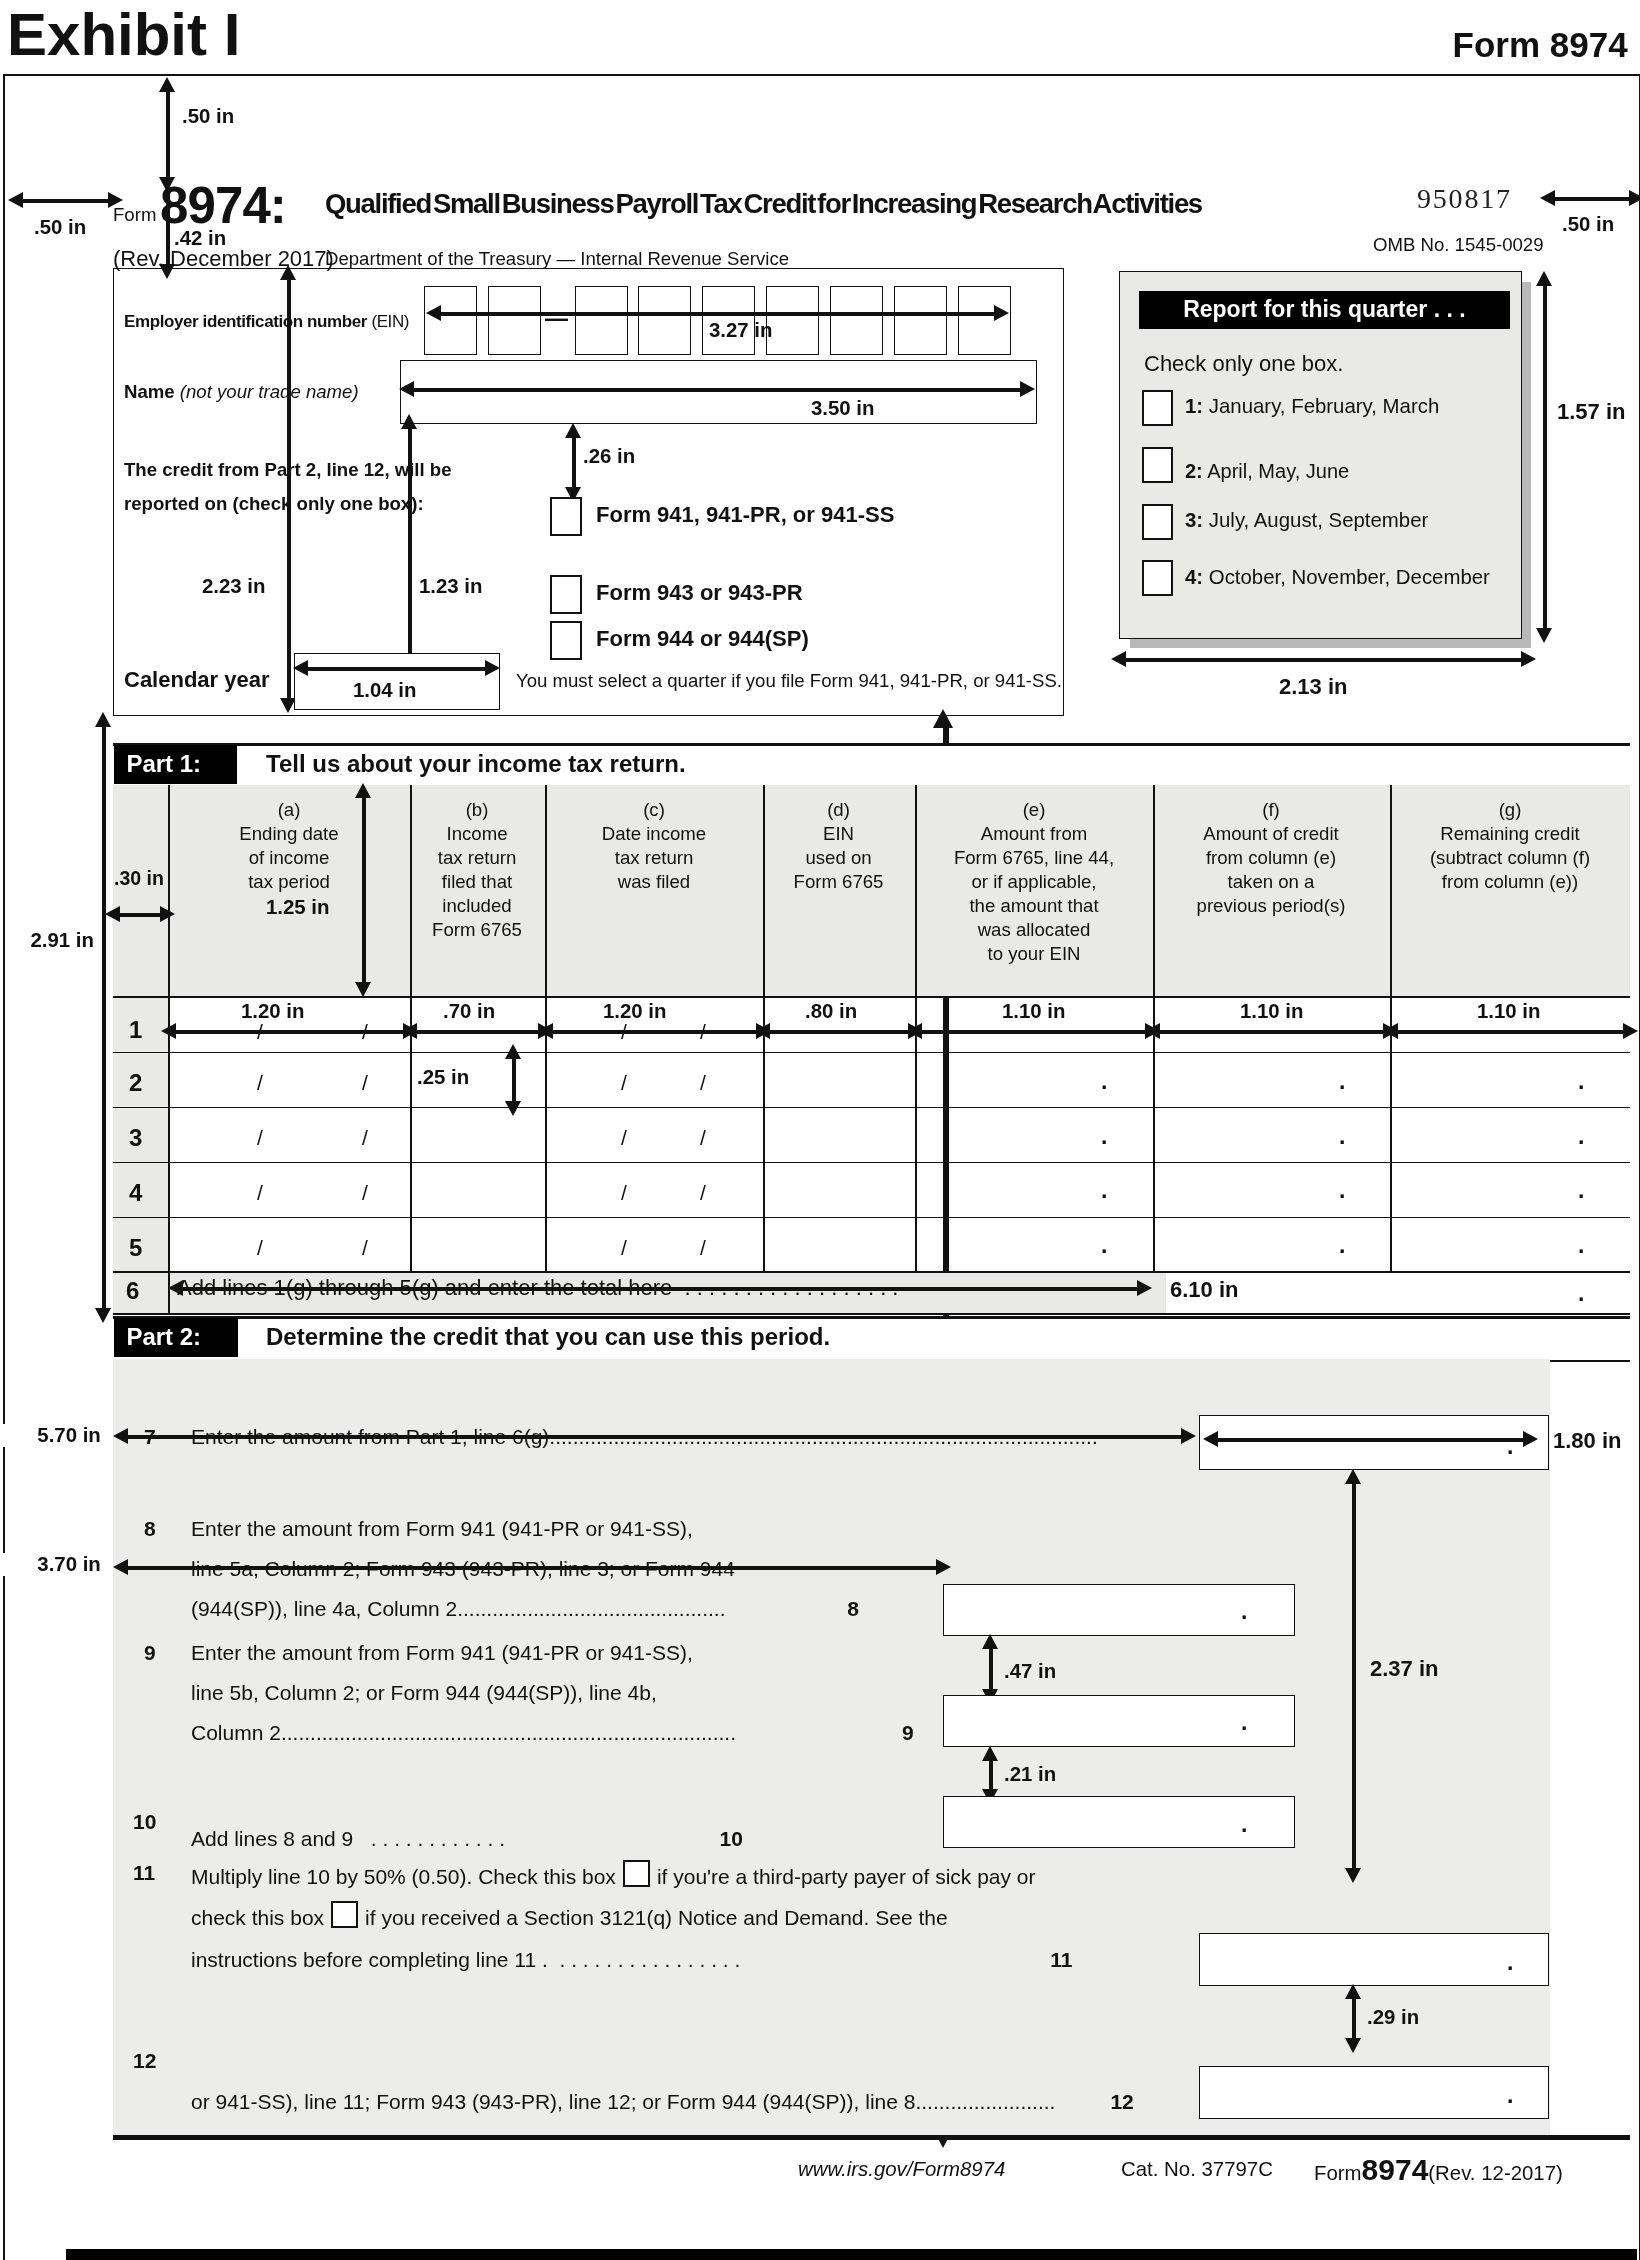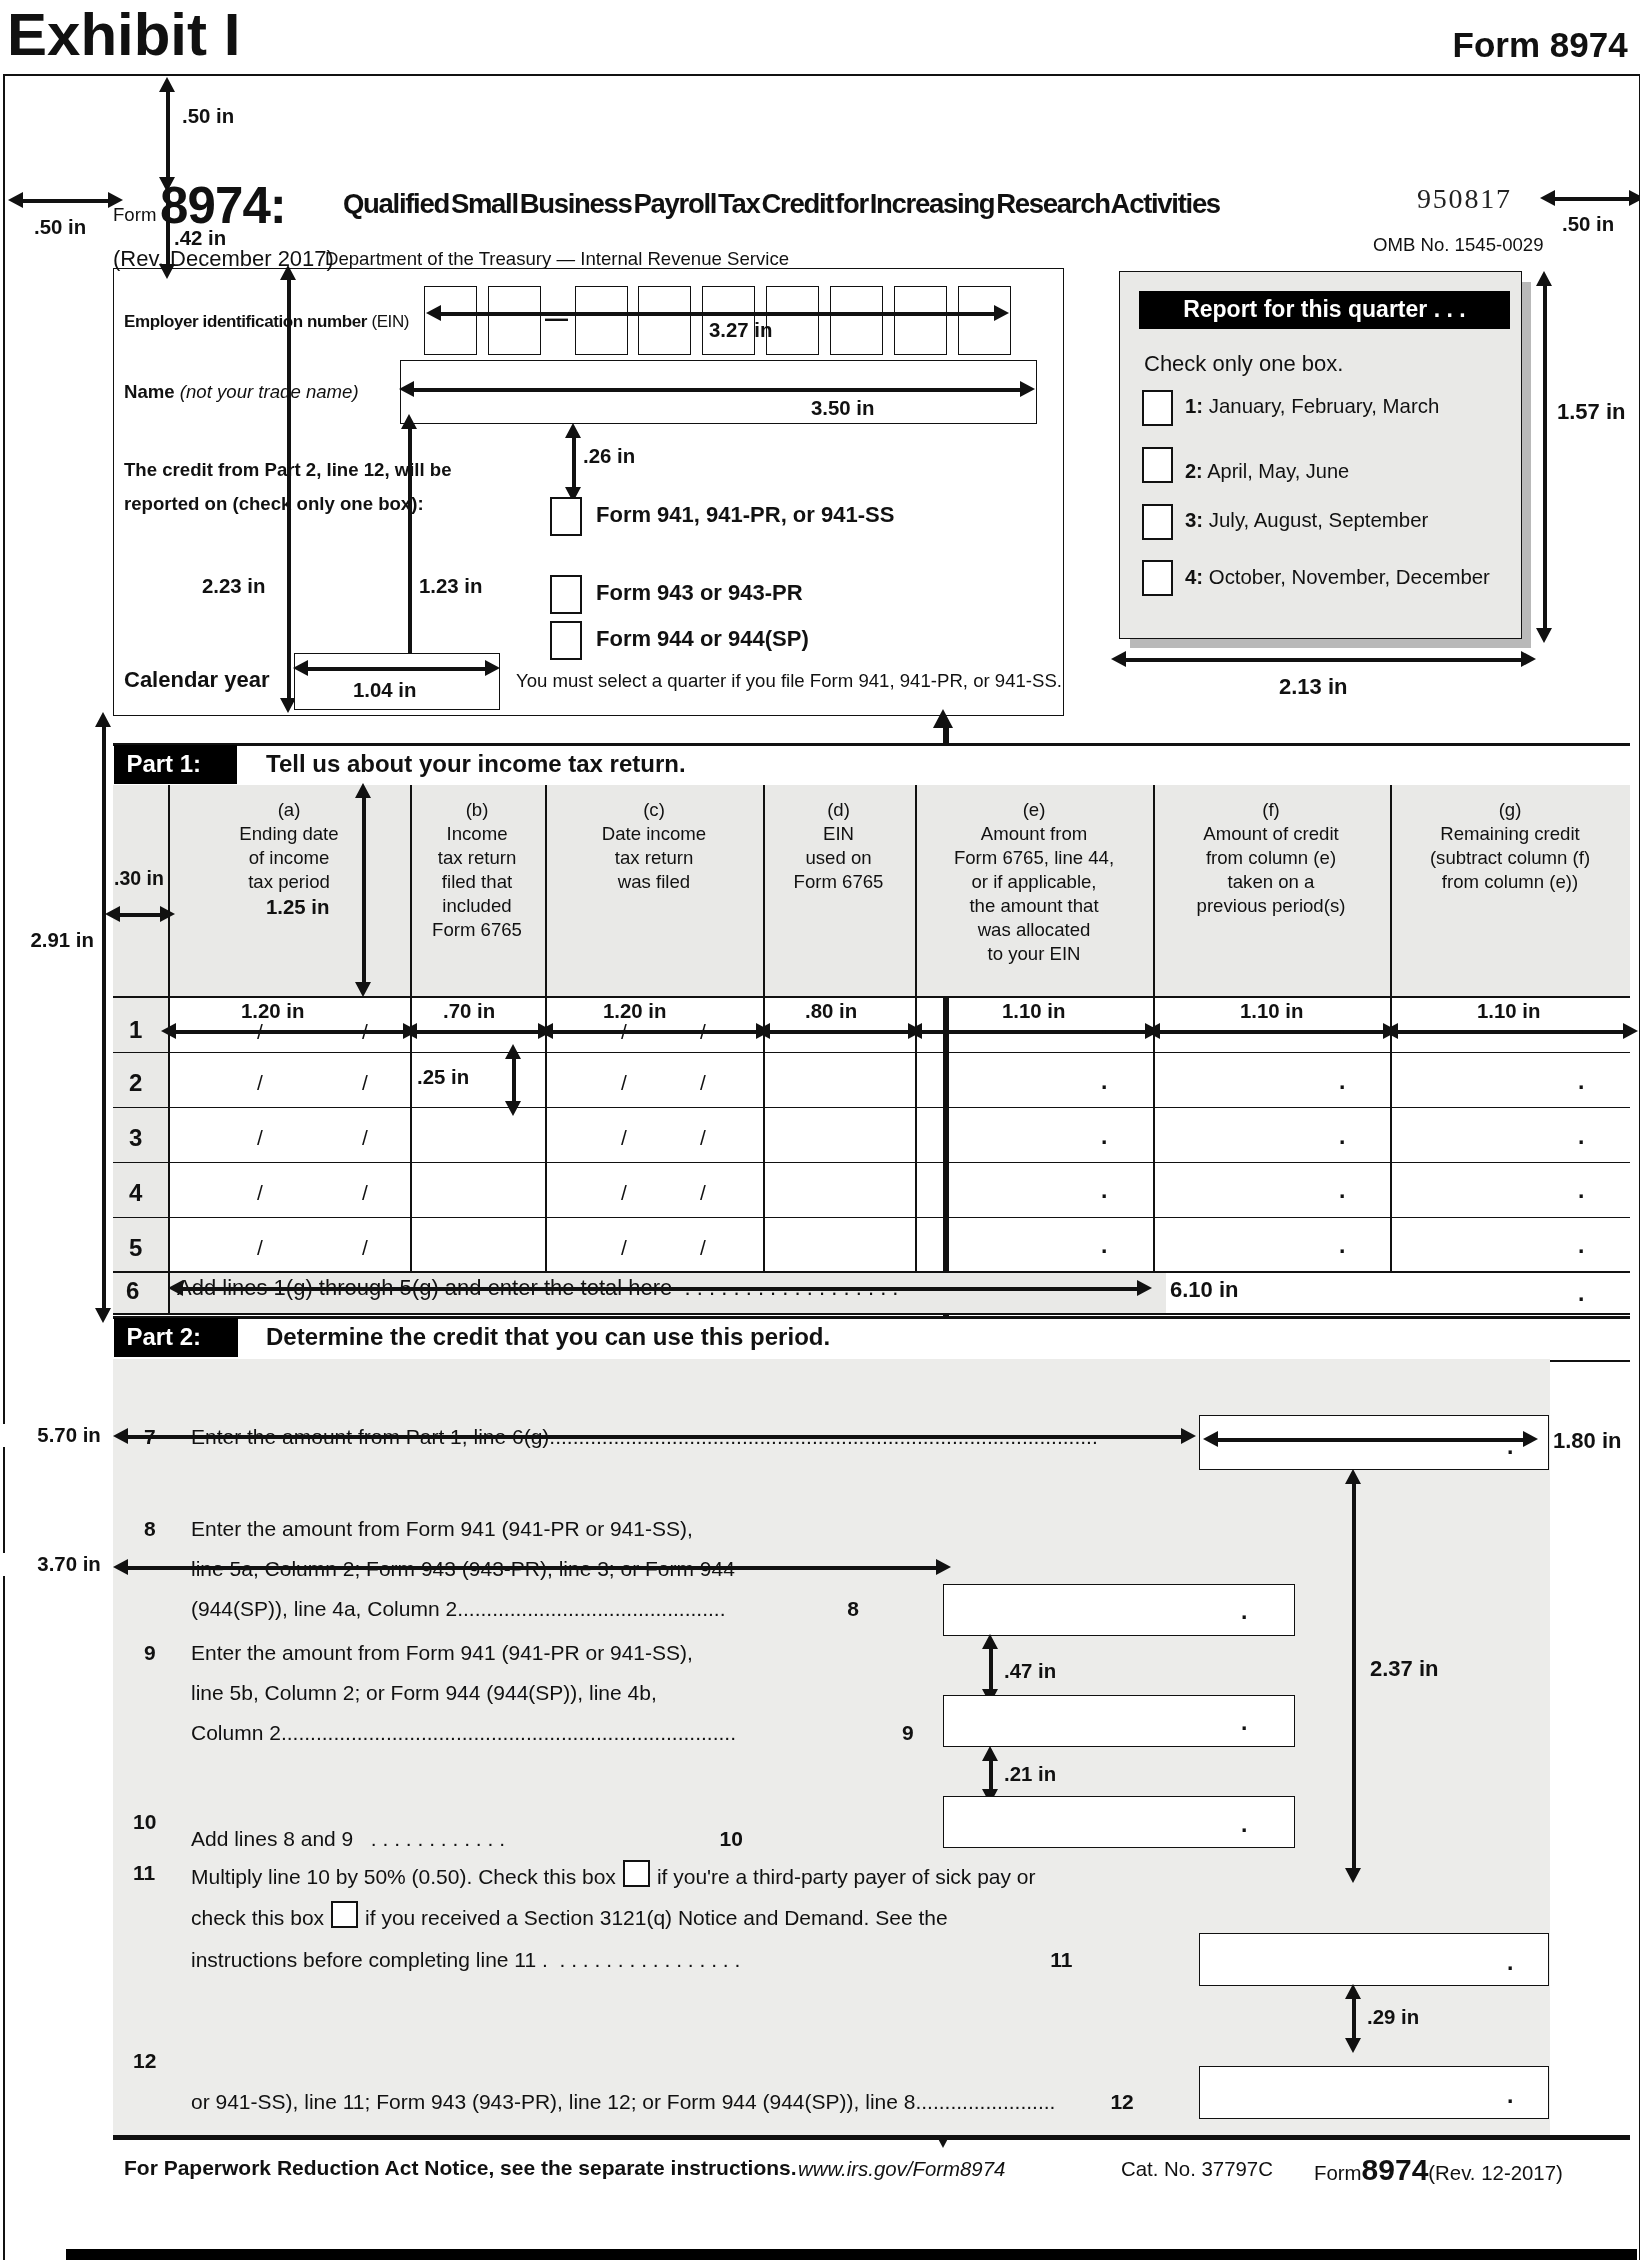--- a/index.html
+++ b/index.html
@@ -49,21 +49,21 @@
   <div class="dim abs" style="left:182px;top:105px;">.50 in</div>
   <div class="av noTop" style="left:166px;top:188px;height:78px;"></div>
   <div class="dim abs" style="left:174px;top:227px;">.42 in</div>
   <div class="ah" style="left:21px;top:199px;width:89px;"></div>
   <div class="dim abs" style="left:34px;top:216px;">.50 in</div>
   <div class="ah" style="left:1553px;top:197px;width:78px;"></div>
   <div class="dim abs" style="left:1562px;top:213px;">.50 in</div>
 
   <div class="abs" style="left:113px;top:204px;font-size:18.6px;">Form</div>
   <div class="abs b" style="left:160px;top:176px;font-size:51px;letter-spacing:-0.9px;">8974:</div>
-  <div class="abs b" style="left:343px;top:188px;font-size:27.5px;letter-spacing:-1.3px;word-spacing:-4.4px;">Qualified Small Business Payroll Tax Credit for Increasing Research Activities</div>
+  <div class="abs b" style="left:325px;top:188px;font-size:27.5px;letter-spacing:-1.3px;word-spacing:-4.4px;">Qualified Small Business Payroll Tax Credit for Increasing Research Activities</div>
   <div class="abs" style="left:113px;top:246px;font-size:22px;">(Rev. December 2017)</div>
   <div class="abs" style="left:325px;top:248px;font-size:18.6px;">Department of the Treasury — Internal Revenue Service</div>
   <div class="abs" style="left:1417px;top:183px;font-size:28px;letter-spacing:1.8px;color:#222;font-family:'Liberation Serif','DejaVu Serif',serif;">950817</div>
   <div class="abs" style="left:1373px;top:234px;font-size:18.6px;">OMB No. 1545-0029</div>
 
   <div class="abs" style="left:113px;top:268px;width:949px;height:446px;border:1.8px solid #111;"></div>
 
   <div class="abs b" style="left:124px;top:312px;font-size:17px;letter-spacing:-0.4px;"><span>Employer identification number</span> <span style="font-weight:normal;">(EIN)</span></div>
   <div class="box" style="left:424px;top:286px;width:51px;height:67px;"></div>
   <div class="box" style="left:488px;top:286px;width:51px;height:67px;"></div>
@@ -316,19 +316,18 @@
   <div class="av" style="left:1352px;top:1997px;height:43px;"></div>
   <div class="dim abs" style="left:1367px;top:2006px;">.29 in</div>
 
   <div class="abs b ftext" style="left:133px;top:2048px;">12</div>
   <div class="abs ftext" style="left:191px;top:2089px;"><span>or 941-SS), line 11; Form 943 (943-PR), line 12; or Form 944 (944(SP)), line 8</span><span class="dots" style="width:195px;">........................</span><span class="b">12</span></div>
   <div class="box" style="left:1199px;top:2066px;width:348px;height:51px;"></div>
   <div class="abs dec" style="left:1507px;top:2082px;">.</div>
 
   <div class="abs" style="left:113px;top:2135px;width:1517px;height:5.3px;background:#111;"></div>
 
-  <div class="abs b" style="left:124px;top:2156px;font-size:21px;">For Paperwork Reduction Act Notice, see the separate instructions.</div>
   <div class="abs i" style="left:798px;top:2158px;font-size:20.4px;">www.irs.gov/Form8974</div>
   <div class="abs" style="left:1121px;top:2158px;font-size:20.4px;">Cat. No. 37797C</div>
   <div class="abs" style="left:1314px;top:2153px;"><span style="font-size:20.4px;">Form</span><span class="b" style="font-size:30px;">8974</span><span style="font-size:20.4px;text-align:right;">(Rev. 12-2017)</span></div>
 
 </div>
 
 
 </body></html>

